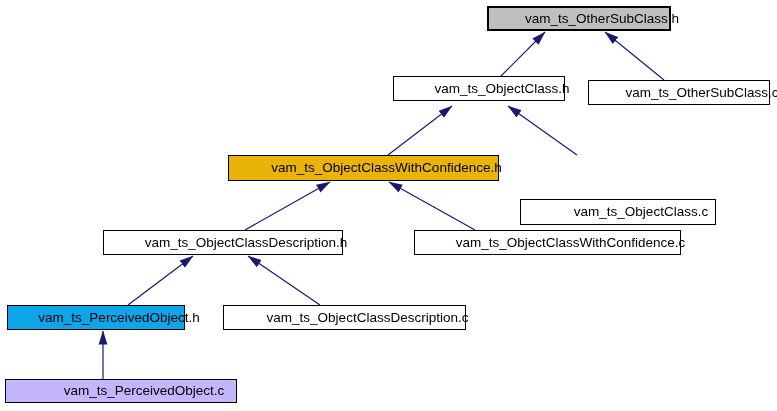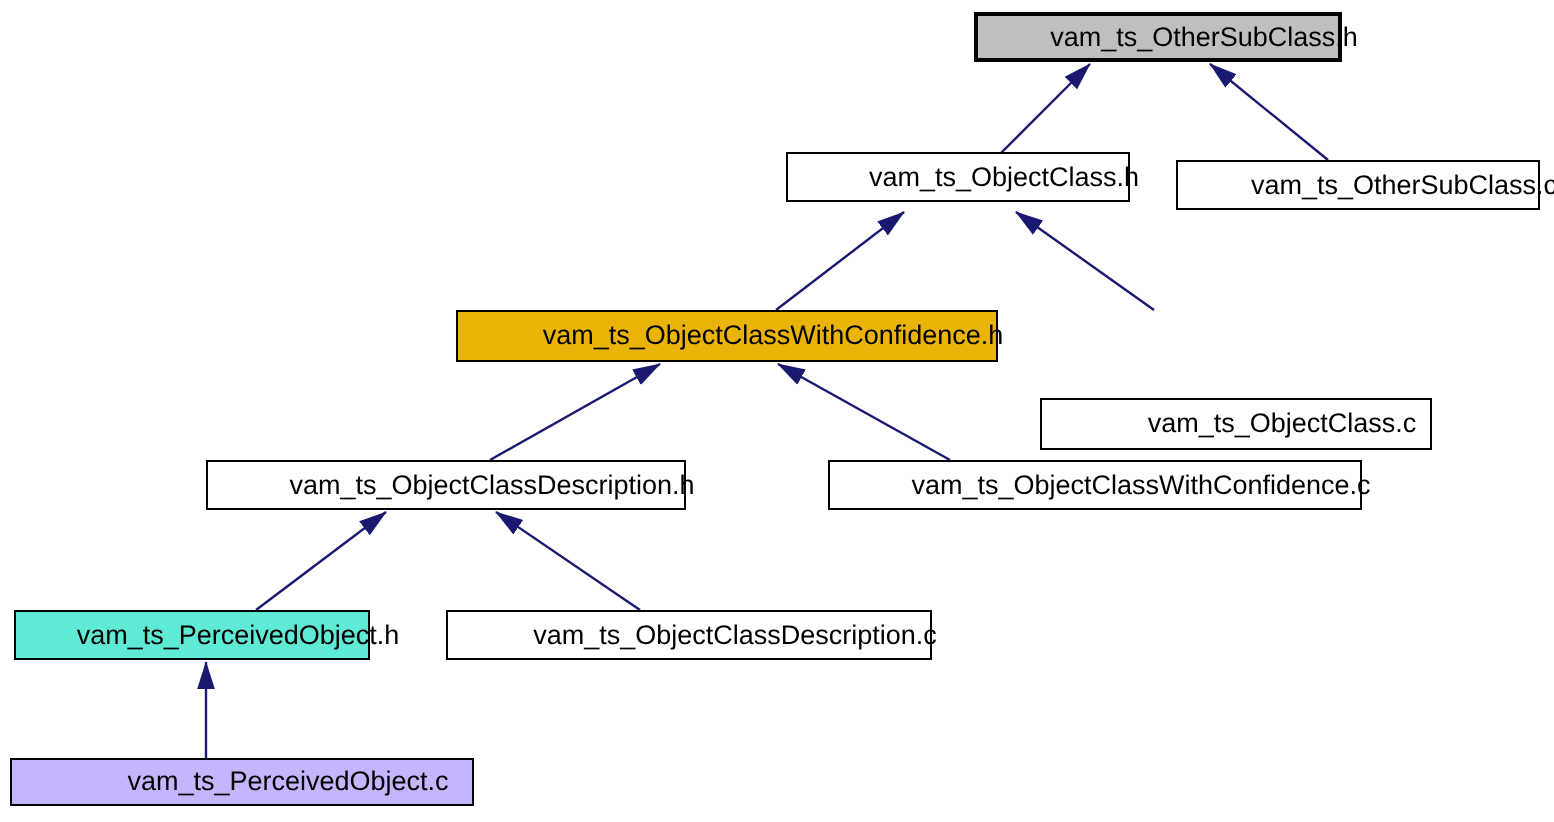--- a/index.html
+++ b/index.html
@@ -65,17 +65,17 @@
       </g>
   </svg>
   <div id="nodes-layer">
       <div class="node highlighted" style="left: 487px; top: 6px; width: 184px; height: 25px; background: rgb(191, 191, 191); border-color: rgb(0, 0, 0);">vam_ts_OtherSubClass.h</div>
       <div class="node" style="left: 393px; top: 76px; width: 172px; height: 25px; background: rgb(255, 255, 255); border-color: rgb(0, 0, 0);">vam_ts_ObjectClass.h</div>
       <div class="node" style="left: 588px; top: 80px; width: 182px; height: 25px; background: rgb(255, 255, 255); border-color: rgb(0, 0, 0);">vam_ts_OtherSubClass.c</div>
       <div class="node" style="left: 228px; top: 155px; width: 271px; height: 26px; background: #eab308; border-color: rgb(0, 0, 0);">vam_ts_ObjectClassWithConfidence.h</div>
       <div class="node" style="left: 520px; top: 155px; width: 196px; height: 26px; background: rgb(255, 255, 255); border-color: rgb(0, 0, 0); margin-top: 44px;">vam_ts_ObjectClass.c</div>
       <div class="node" style="left: 103px; top: 230px; width: 240px; height: 25px; background: rgb(255, 255, 255); border-color: rgb(0, 0, 0);">vam_ts_ObjectClassDescription.h</div>
       <div class="node" style="left: 368px; top: 230px; width: 267px; height: 25px; background: rgb(255, 255, 255); border-color: rgb(0, 0, 0); margin-left: 46px;">vam_ts_ObjectClassWithConfidence.c</div>
-      <div class="node" style="left: 7px; top: 305px; width: 178px; height: 25px; background: #5eead4; border-color: rgb(0, 0, 0);">vam_ts_PerceivedObject.h</div>
+      <div class="node" style="left: 7px; top: 305px; width: 178px; height: 25px; background: #0ea5e9; border-color: rgb(0, 0, 0);">vam_ts_PerceivedObject.h</div>
       <div class="node" style="left: 223px; top: 305px; width: 243px; height: 25px; background: rgb(255, 255, 255); border-color: rgb(0, 0, 0); text-align: center;">vam_ts_ObjectClassDescription.c</div>
       <div class="node" style="left: 5px; top: 379px; width: 232px; height: 24px; background: #c4b5fd; border-color: rgb(0, 0, 0);">vam_ts_PerceivedObject.c</div>
     </div>
 </div>
 
 </body></html>

